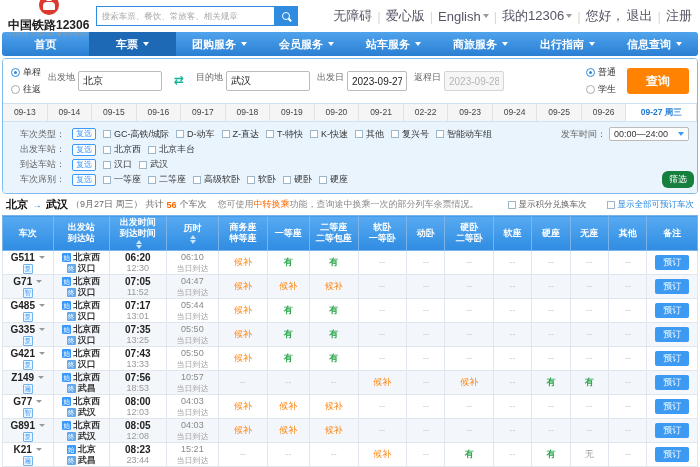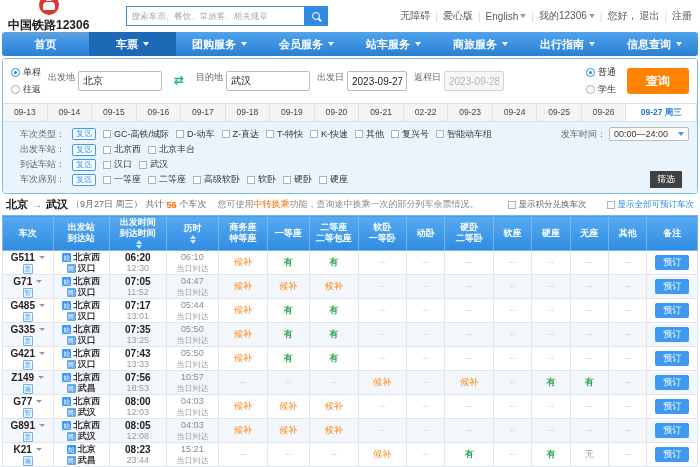--- a/index.html
+++ b/index.html
@@ -8,27 +8,27 @@
 .page{width:700px;height:467px;overflow:hidden;}
 
 
 .top{height:32px;display:flex;align-items:center;padding:3px 8px;gap:6px;}
 .logo{display:flex;align-items:center;gap:4px;cursor:pointer;flex-direction:column;}
 .logo-circle{width:20px;height:20px;border-radius:50%;background:#dc382d;position:relative;display:inline-block;flex:0 0 auto;}
 .logo-circle::before{content:"";position:absolute;left:4px;right:4px;top:7px;height:8px;background:#fff;border-radius:4px 4px 1px 1px;}
 .logo-circle::after{content:"";position:absolute;left:7px;right:7px;top:3px;height:3px;background:#fff;border-radius:2px;}
 .logo-text b{display:block;font-size:12px;color:#222;line-height:12px;}
 .logo-text i{display:block;font-style:normal;font-size:5.5px;color:#999;letter-spacing:1.2px;line-height:7px;}
-.searchbox{display:flex;margin-left:30px;height:20px;}
+.searchbox{display:flex;height:20px;}
 .searchbox input{width:178px;height:20px;border:1px solid #2f8ce0;border-right:none;font-size:8.5px;padding:0 5px;color:#333;outline:none;}
 .searchbox input::placeholder{color:#aaa;}
 .search-btn{width:24px;height:20px;background:#2f8ce0;border:none;cursor:pointer;display:flex;align-items:center;justify-content:center;}
 .mag{width:8px;height:8px;border:1.5px solid #fff;border-radius:50%;position:relative;display:inline-block;}
 .mag::after{content:"";position:absolute;width:4px;height:1.5px;background:#fff;transform:rotate(45deg);right:-3px;bottom:-1px;}
-.toplinks{margin-left:auto;display:flex;align-items:center;font-size:10px;color:#556;white-space:nowrap;}
+.toplinks{margin-left:auto;display:flex;align-items:center;font-size:13px;color:#556;white-space:nowrap;}
 .titem{display:inline-flex;align-items:center;cursor:pointer;color:#556;text-decoration:none;}
 .titem + .titem::before{content:"|";color:#d8d8d8;margin:0 5px;cursor:default;}
 .greet{color:#556;margin-right:2px;}
 .tlink{color:#556;text-decoration:none;cursor:pointer;}
 
 
 .nav{height:24px;margin:0 2px 2px;border-radius:3px;background:linear-gradient(#4fa3ec,#2a7fd3);display:flex;overflow:hidden;}
 .nav-item{flex:1;display:flex;align-items:center;justify-content:center;gap:3px;color:#fff;font-size:11px;font-weight:bold;cursor:pointer;}
 .nav-item.active{background:#1e69b5;}
 .caret-sm{width:0;height:0;border-left:3px solid transparent;border-right:3px solid transparent;border-top:4px solid #fff;display:inline-block;margin-left:2px;}
@@ -59,21 +59,21 @@
 
 
 .filters{background:#e9f4fd;border-top:1px solid #cfe2f3;padding:3px 8px 5px;position:relative;}
 .f-row{display:flex;align-items:center;gap:7px;margin:2px 0;min-height:13px;flex-wrap:nowrap;}
 .f-label{width:54px;text-align:right;color:#666;font-size:9px;flex:0 0 auto;}
 .multi-chip{border:1px solid #3b99fc;color:#3b99fc;background:#fff;font-size:8px;line-height:10px;padding:0 3px;border-radius:2px;cursor:pointer;flex:0 0 auto;}
 .cb{width:8px;height:8px;border:1px solid #9db6c9;background:#fff;display:inline-block;flex:0 0 auto;}
 .f-opt{display:inline-flex;align-items:center;gap:3px;font-size:9px;color:#333;cursor:pointer;white-space:nowrap;}
 .time-wrap{margin-left:auto;display:flex;align-items:center;gap:3px;font-size:9px;color:#666;}
 .time-select{background:#fff;border:1px solid #bbb;border-radius:2px;padding:1px 4px;font-size:9px;color:#333;display:inline-flex;align-items:center;gap:8px;cursor:pointer;}
-.filter-btn{position:absolute;right:15px;bottom:5px;background:#404040;color:#fff;font-size:9px;padding:2px 7px;border-radius:1px;cursor:pointer;}
+.filter-btn{position:absolute;right:3px;bottom:5px;background:#15803d;color:#fff;font-size:9px;padding:2px 7px;border-radius:6px;cursor:pointer;}
 
 
 .summary{display:flex;align-items:center;padding:3px 6px;gap:3px;font-size:9px;color:#666;white-space:nowrap;}
 .summary .station{font-size:11px;font-weight:bold;color:#111;}
 .arrow{color:#2f8ce0;font-size:10px;font-weight:bold;margin:0 1px;}
 .count{color:#fc6a01;font-weight:bold;}
 .tip{margin-left:8px;color:#888;overflow:hidden;}
 .tip-link{color:#fc6a01;cursor:pointer;}
 .sum-checks{margin-left:auto;display:flex;gap:20px;}
 .sum-cb{display:inline-flex;align-items:center;gap:3px;font-size:8.5px;color:#666;cursor:pointer;}

